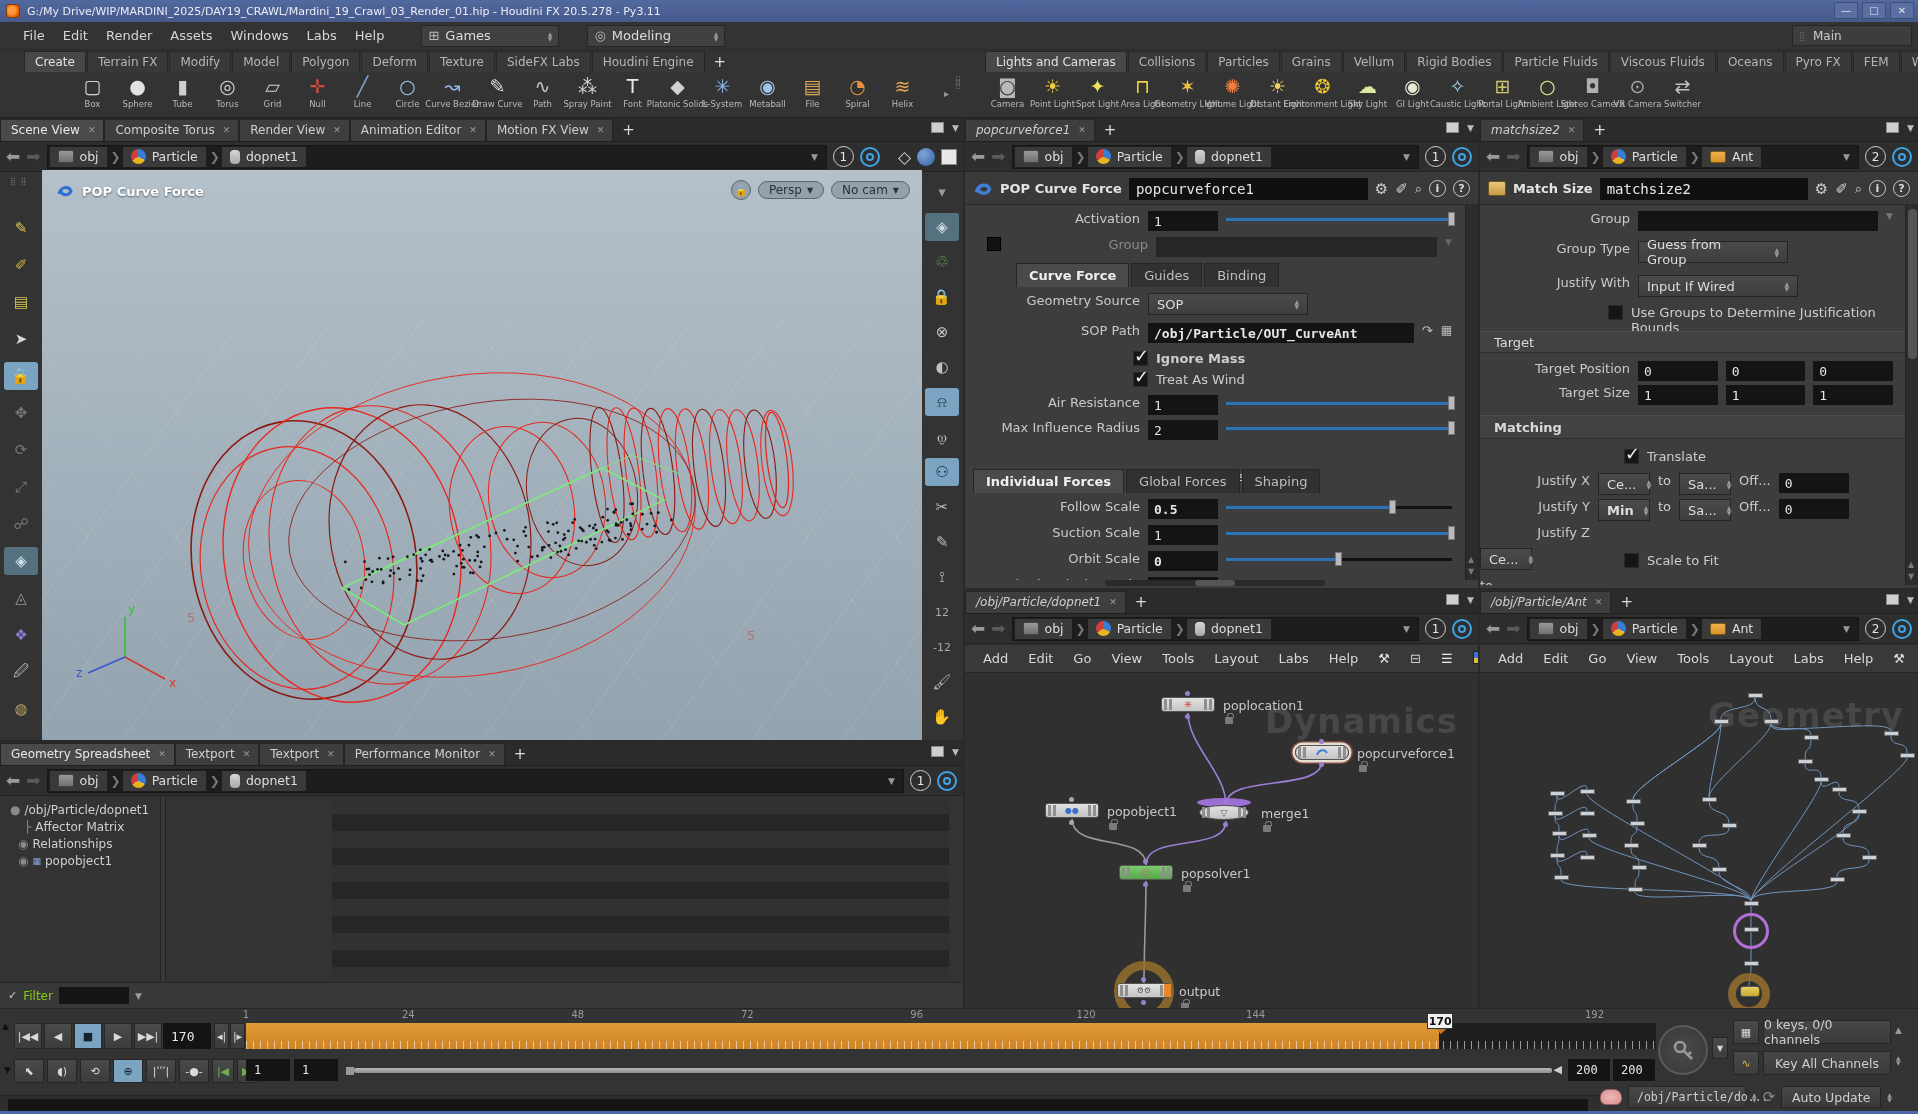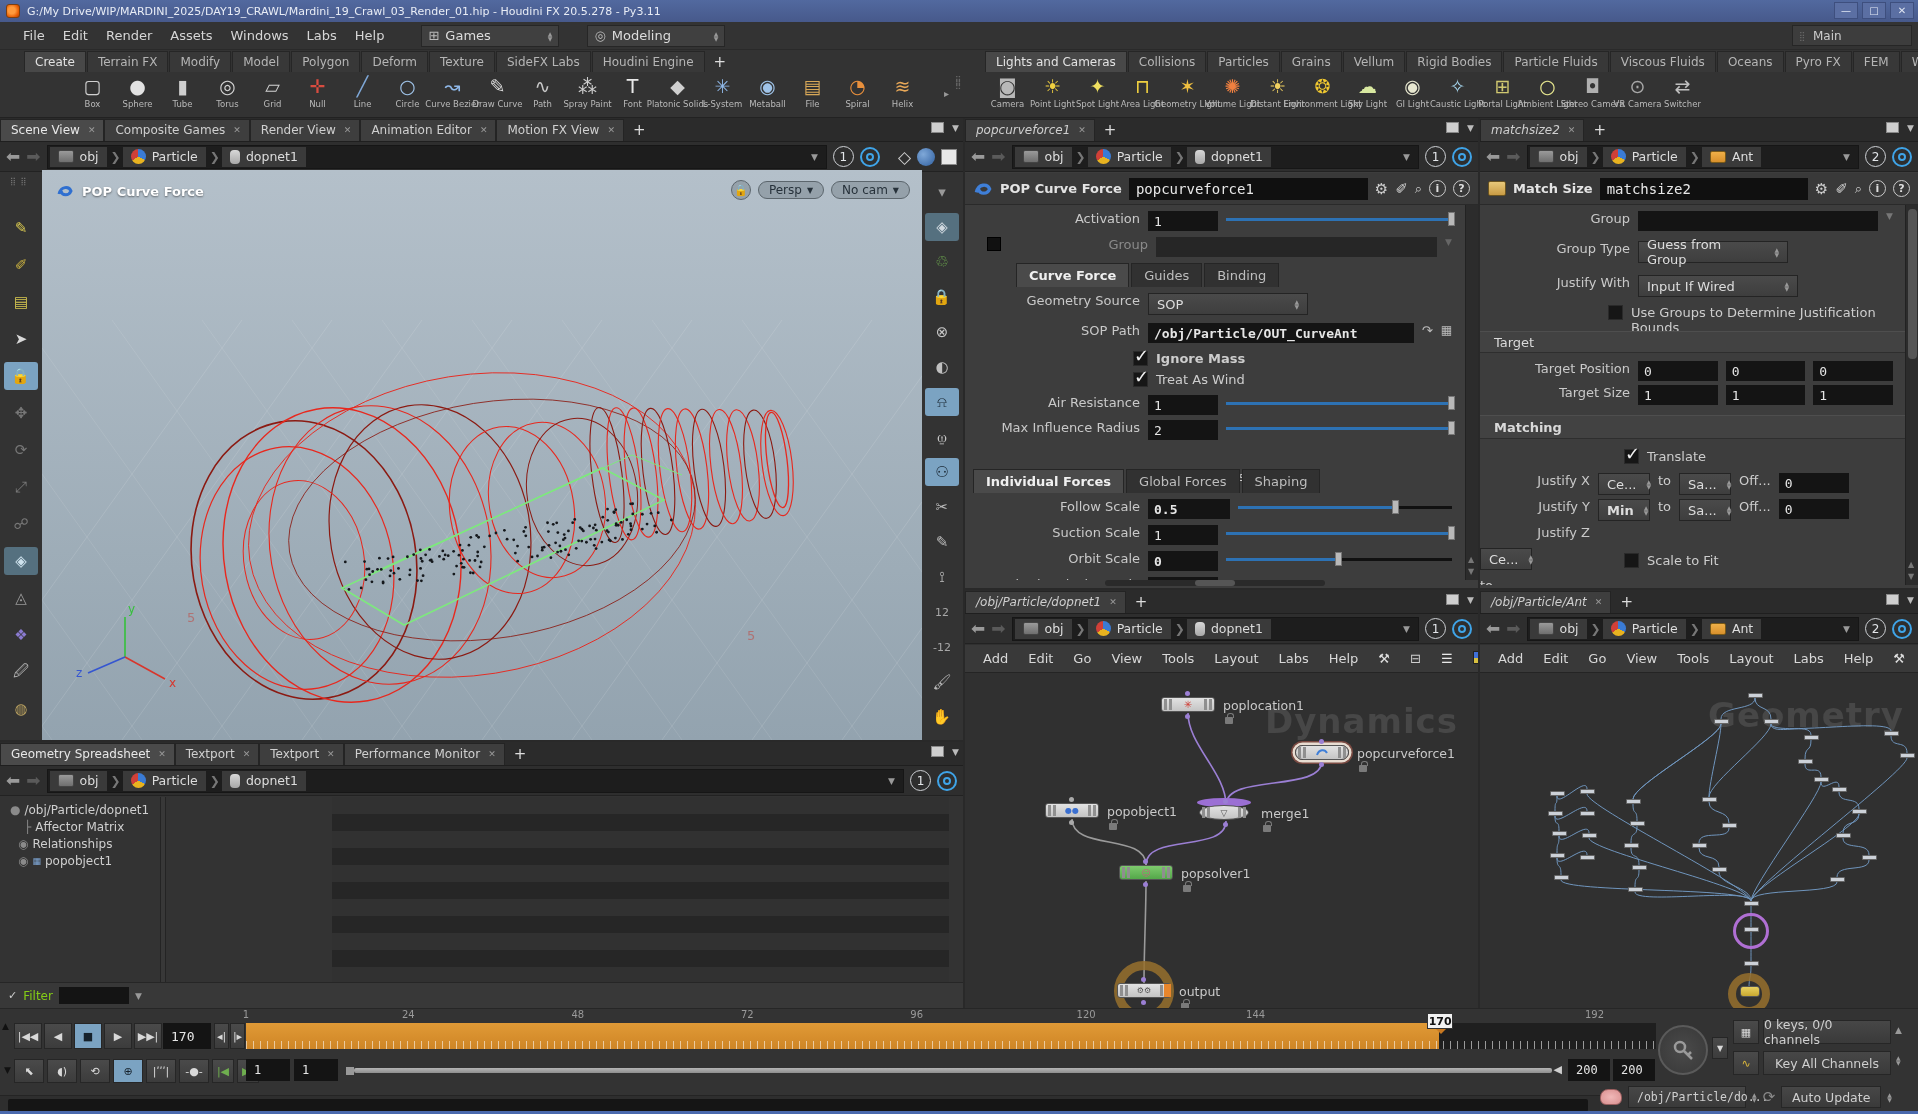--- a/index.html
+++ b/index.html
@@ -330,21 +330,21 @@
     <span class="abs" style="left:944px;top:38px;color:#999;font-size:10px">▸</span>
   </div>
 
   <div class="abs" id="scene-pane" style="left:0;top:118px;width:963px;height:622px">
     <div class="pane-tabrow" id="scene-tabs">
         <span class="ptab plain" style="background: rgb(74, 74, 74); color: rgb(232, 232, 232);">
           <span>Scene View</span>
           <span class="x">✕</span>
         </span>
         <span class="ptab plain">
-          <span>Composite Games</span>
+          <span>Composite Torus</span>
           <span class="x">✕</span>
         </span>
         <span class="ptab plain">
           <span>Render View</span>
           <span class="x">✕</span>
         </span>
         <span class="ptab plain">
           <span>Animation Editor</span>
           <span class="x">✕</span>
         </span>
@@ -778,21 +778,21 @@
           <span class="chk"></span>
           <span class="chklabel">Use VEXpressions</span>
         </div>
         <div class="ptabs" style="top: 264px; left: 8px;">
           <span class="t active">Individual Forces</span>
           <span class="t">Global Forces</span>
           <span class="t">Shaping</span>
         </div>
         <div class="prow" style="top: 294px;">
           <span class="plabel">Follow Scale</span>
-          <span class="pfield mono" style="width:82px;font-weight:bold">0.5</span>
+          <span class="pfield mono" style="width:70px;font-weight:bold">0.5</span>
           <span class="slider">
             <span class="track"></span>
             <span class="fill" style="width:74%"></span>
             <span class="handle" style="left:calc(74% - 4px)"></span>
           </span>
         </div>
         <div class="prow" style="top: 320px;">
           <span class="plabel">Suction Scale</span>
           <span class="pfield mono" style="width:70px">1</span>
           <span class="slider">

